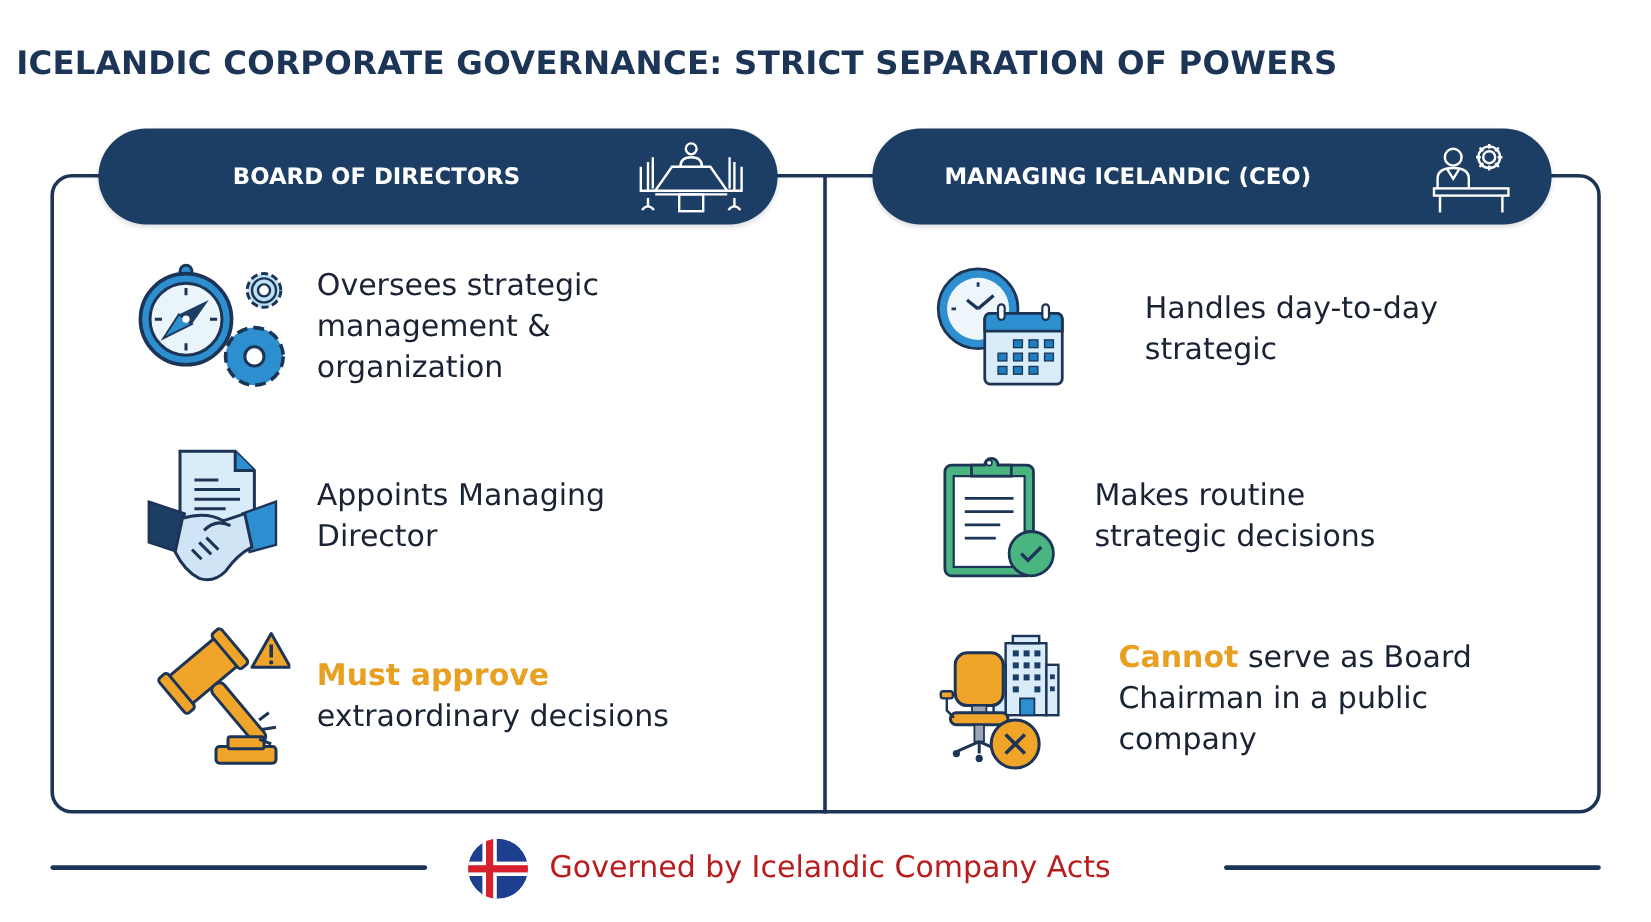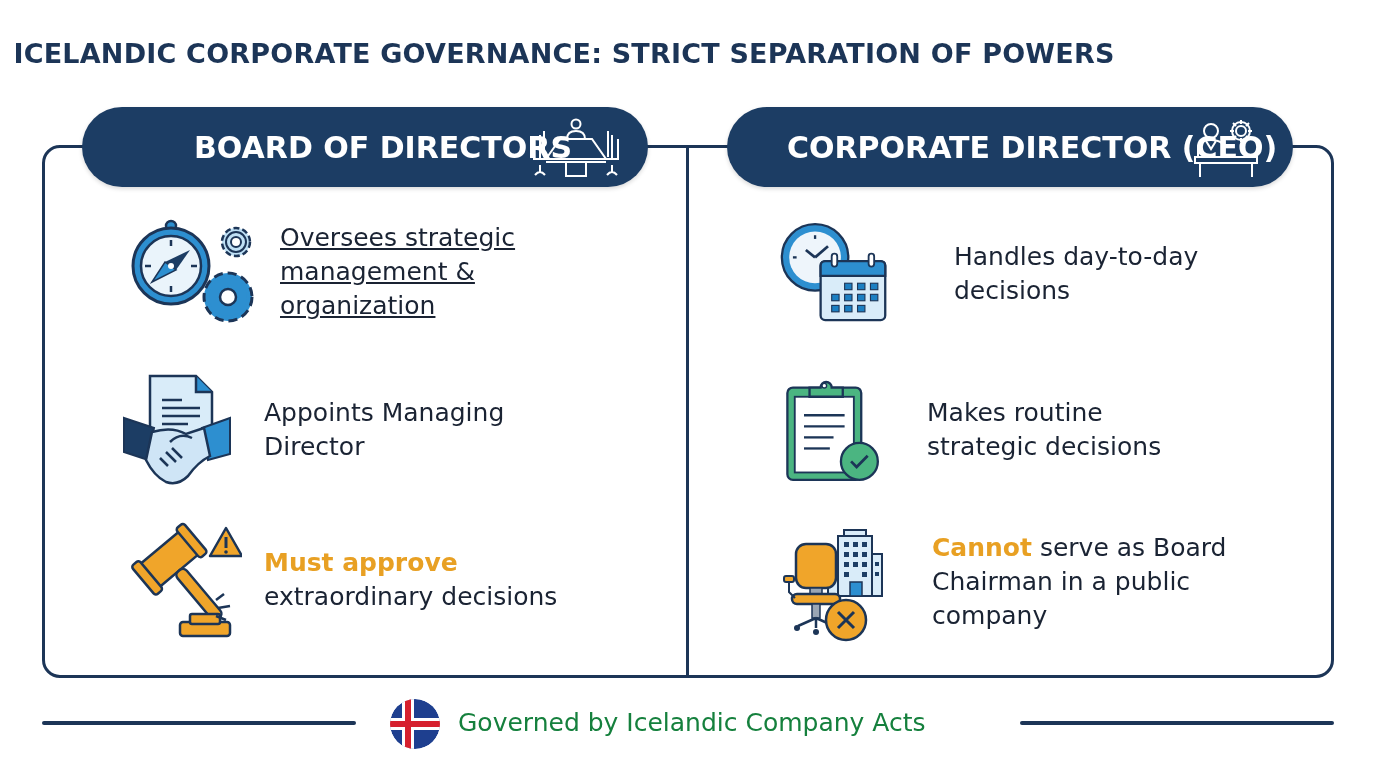--- a/index.html
+++ b/index.html
@@ -15,36 +15,36 @@
   .frame {
     position: absolute; left: 42px; top: 145px; width: 1292px; height: 533px;
     border: 3px solid #1c3557; border-radius: 18px;
   }
   .divider {
     position: absolute; left: 686px; top: 145px; width: 3px; height: 533px; background: #1c3557;
   }
 
   .pill {
     position: absolute; height: 80px; background: #1c3d64; border-radius: 40px;
-    display: flex; align-items: center; color: #ffffff; font-weight: bold; font-size: 30px;
+    display: flex; align-items: center; color: #ffffff; font-weight: bold; font-size: 19px;
     box-shadow: 0 2px 4px rgba(0,0,0,0.15);
   }
   .pill.left { left: 82px; top: 107px; width: 566px; padding-left: 112px; }
   .pill.right { left: 727px; top: 107px; width: 566px; padding-left: 60px; }
   .pill .pill-icon { position: absolute; top: 10px; }
   .pill.left .pill-icon { left: 448px; }
   .pill.right .pill-icon { left: 466px; }
 
   .item { position: absolute; display: flex; align-items: center; }
   .item .icon { width: 130px; height: 120px; flex: none; }
   .item .text { font-size: 25px; line-height: 34px; color: #1a2333; margin-left: 22px; }
   .accent { color: #e8a023; font-weight: bold; }
 
   .footer-line { position: absolute; top: 721px; height: 4px; background: #1c3557; border-radius: 2px; }
-  .footer-text { position: absolute; left: 458px; top: 708px; font-size: 25px; color: #15803d; }
+  .footer-text { position: absolute; left: 458px; top: 708px; font-size: 25px; color: #b91c1c; }
   .flag { position: absolute; left: 390px; top: 699px; width: 50px; height: 50px; border-radius: 50%; overflow: hidden; }
 </style>
 </head>
 <body>
 
 <div class="title">ICELANDIC CORPORATE GOVERNANCE: STRICT SEPARATION OF POWERS</div>
 
 <div class="frame"></div>
 <div class="divider"></div>
 
@@ -57,35 +57,35 @@
     <line x1="16" y1="45" x2="76" y2="45"></line>
     <rect x="36" y="45" width="20" height="14"></rect>
     <path d="M10 18 v24 h8 M14 14 v26 M4 22 v20 h8"></path>
     <path d="M82 18 v24 h-8 M78 14 v26 M88 22 v20 h-8"></path>
     <path d="M10 48 v8 M5 58 q5-6 10 0"></path>
     <path d="M82 48 v8 M77 58 q5-6 10 0"></path>
   </svg>
 </div>
 
 <div class="pill right">
-  <span>CORPORATE DIRECTOR (CEO)</span>
+  <span>MANAGING ICELANDIC (CEO)</span>
   <svg class="pill-icon" width="70" height="62" viewBox="0 0 70 62" fill="none" stroke="#ffffff" stroke-width="2">
     <circle cx="18" cy="14" r="7"></circle>
     <path d="M5 40 v-8 q0-9 13-9 q13 0 13 9 v8"></path>
     <path d="M13 24 l5 8 l5 -8"></path>
     <rect x="2" y="40" width="62" height="6"></rect>
     <line x1="7" y1="46" x2="7" y2="60"></line>
     <line x1="59" y1="46" x2="59" y2="60"></line>
     <circle cx="48" cy="14" r="5"></circle>
     <path d="M48 3 v4 M48 21 v4 M37 14 h4 M55 14 h4 M40 6 l3 3 M53 19 l3 3 M56 6 l-3 3 M43 19 l-3 3"></path>
     <circle cx="48" cy="14" r="9"></circle>
   </svg>
 </div>
 
-<div class="item" style="left:128px; top:212px;text-decoration:underline;">
+<div class="item" style="left:112px; top:212px;">
   <svg class="icon" viewBox="0 0 130 120">
     <circle cx="43" cy="14" r="5" fill="#2d8fd0" stroke="#1c3557" stroke-width="2.5"></circle>
     <circle cx="43" cy="54" r="38" fill="#2d8fd0" stroke="#1c3557" stroke-width="3"></circle>
     <circle cx="43" cy="54" r="30" fill="#eaf4fb" stroke="#1c3557" stroke-width="2.5"></circle>
     <line x1="43" y1="28" x2="43" y2="34" stroke="#1c3557" stroke-width="2.5"></line>
     <line x1="43" y1="74" x2="43" y2="80" stroke="#1c3557" stroke-width="2.5"></line>
     <line x1="17" y1="54" x2="23" y2="54" stroke="#1c3557" stroke-width="2.5"></line>
     <line x1="63" y1="54" x2="69" y2="54" stroke="#1c3557" stroke-width="2.5"></line>
     <polygon points="62,38 48,58 37,50" fill="#1c3d64"></polygon>
     <polygon points="24,70 37,50 48,58" fill="#2d8fd0" stroke="#1c3557" stroke-width="1.5"></polygon>
@@ -169,38 +169,38 @@
         <rect x="70" y="82" width="8" height="7"></rect>
         <rect x="84" y="82" width="8" height="7"></rect>
         <rect x="98" y="82" width="8" height="7"></rect>
       <rect x="56" y="94" width="8" height="7"></rect>
         <rect x="70" y="94" width="8" height="7"></rect>
         <rect x="84" y="94" width="8" height="7"></rect>
     </g>
   </svg>
   <div class="text" style="margin-left:32px">
     <div>Handles day-to-day</div>
-    <div>decisions</div>
+    <div>strategic</div>
   </div>
 </div>
 
 <div class="item" style="left:780px; top:370px;">
   <svg class="icon" viewBox="0 0 130 120" style="width:120px">
     <rect x="8" y="14" width="80" height="100" rx="6" fill="#4bb581" stroke="#1c3557" stroke-width="2.5"></rect>
     <rect x="16" y="24" width="64" height="82" fill="#ffffff" stroke="#1c3557" stroke-width="2"></rect>
     <path d="M32 24 v-10 h12 a6 6 0 0 1 12 0 h12 v10 z" fill="#4bb581" stroke="#1c3557" stroke-width="2.5"></path>
     <circle cx="48" cy="12" r="2.5" fill="#fff" stroke="#1c3557" stroke-width="1.5"></circle>
     <line x1="26" y1="44" x2="70" y2="44" stroke="#1c3557" stroke-width="2.5"></line>
     <line x1="26" y1="56" x2="70" y2="56" stroke="#1c3557" stroke-width="2.5"></line>
     <line x1="26" y1="68" x2="58" y2="68" stroke="#1c3557" stroke-width="2.5"></line>
     <line x1="26" y1="80" x2="54" y2="80" stroke="#1c3557" stroke-width="2.5"></line>
     <circle cx="86" cy="94" r="20" fill="#4bb581" stroke="#1c3557" stroke-width="2.5"></circle>
     <path d="M77 94 l6 6 l12 -12" fill="none" stroke="#1c3557" stroke-width="3"></path>
   </svg>
-  <div class="text" style="margin-left:27px">
+  <div class="text" style="margin-left:12px">
     <div>Makes routine</div>
     <div>strategic decisions</div>
   </div>
 </div>
 
 <div class="item" style="left:770px; top:522px;">
   <svg class="icon" viewBox="0 0 130 120" style="width:130px">
     <rect x="68" y="14" width="34" height="60" fill="#d9ecf9" stroke="#1c3557" stroke-width="2"></rect>
     <rect x="74" y="8" width="22" height="6" fill="#d9ecf9" stroke="#1c3557" stroke-width="2"></rect>
     <rect x="58" y="32" width="10" height="42" fill="#d9ecf9" stroke="#1c3557" stroke-width="2"></rect>

